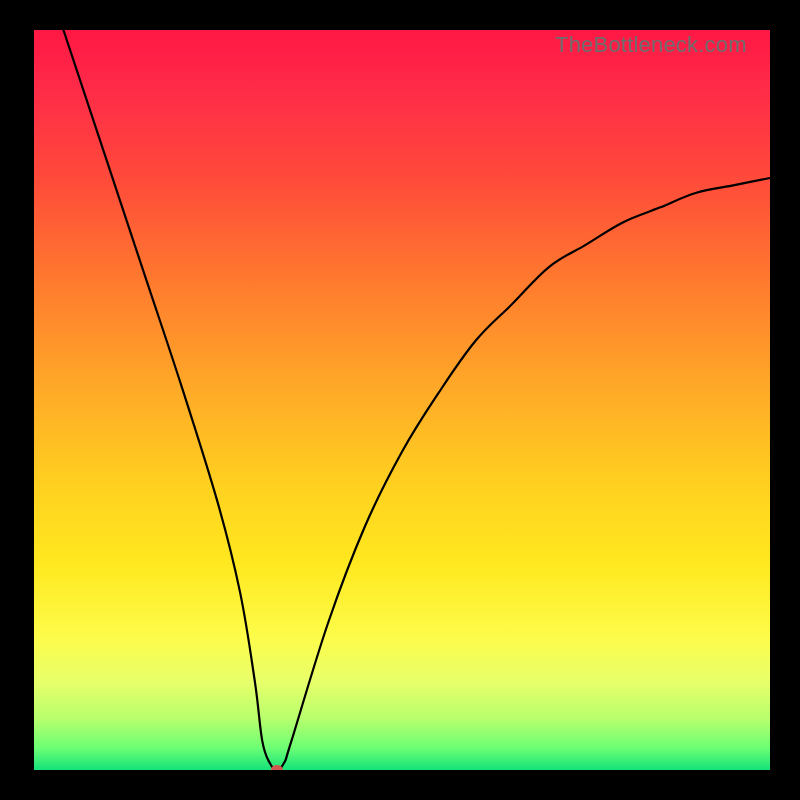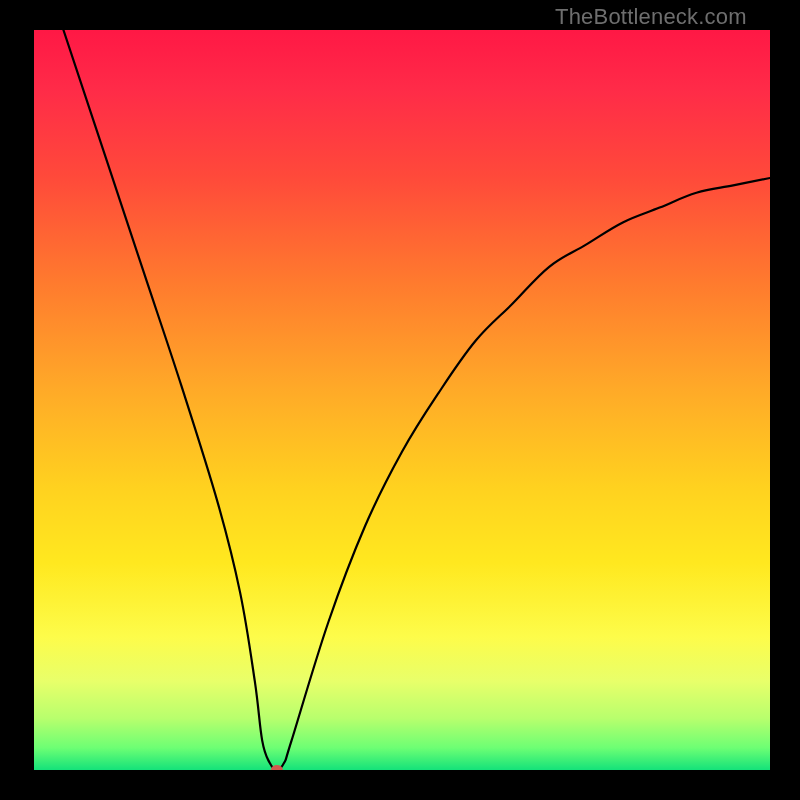--- a/index.html
+++ b/index.html
@@ -36,20 +36,21 @@
       #6dff74 97%,
       #14e27a 100%
     );
   }
   .watermark {
     position: absolute;
     color: #6e6e6e;
     font-size: 22px;
     letter-spacing: 0.2px;
     font-weight: 500;
+    margin-top: 28px;
   }
   svg.curve {
     position: absolute;
     left: 0;
     top: 0;
   }
 </style>
 </head>
 <body>
 

